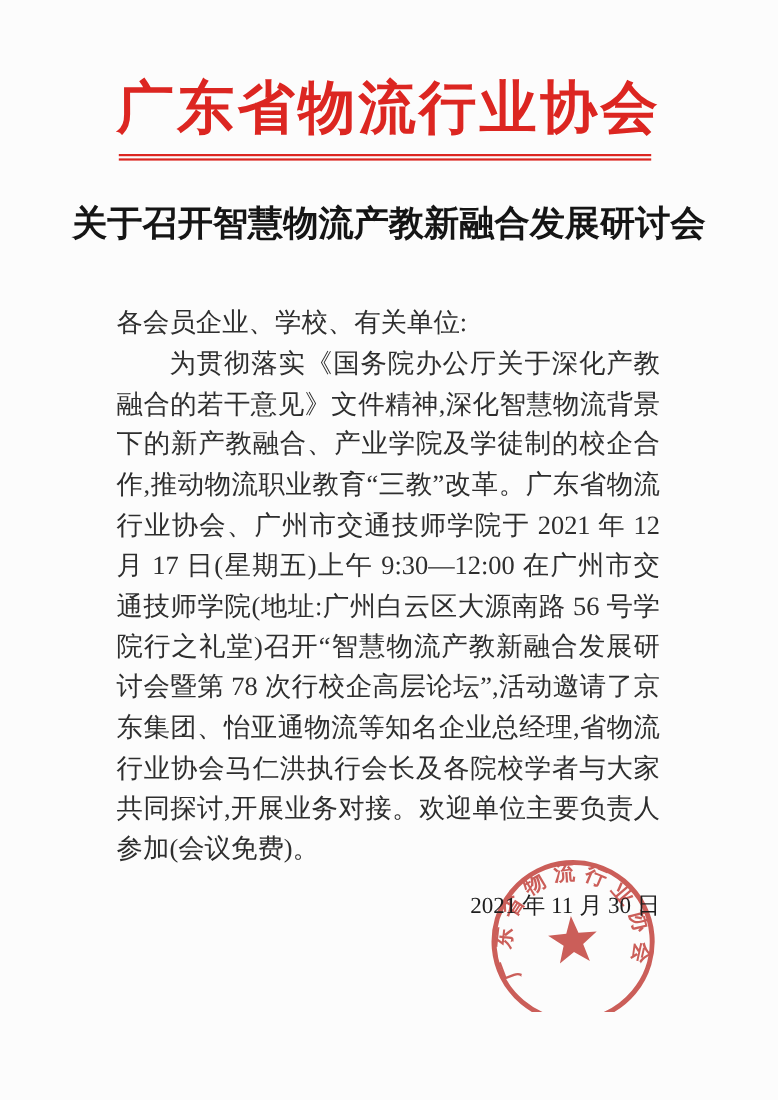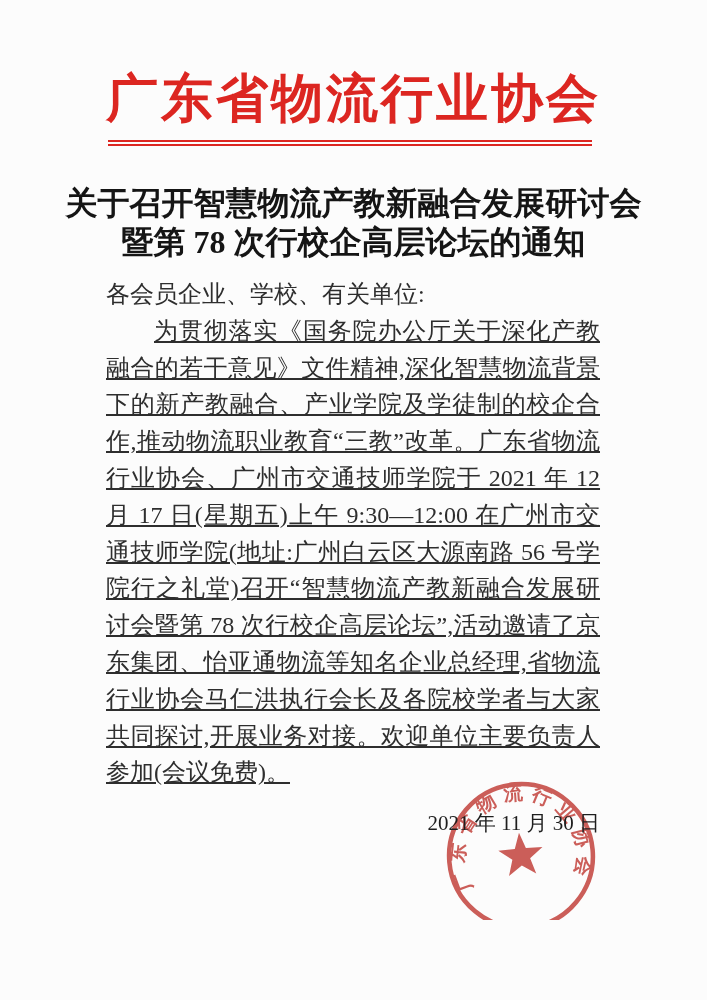--- a/index.html
+++ b/index.html
@@ -55,21 +55,21 @@
     position: absolute;
     top: 276px;
     left: 106px;
     width: 494px;
     color: var(--text-color);
     font-size: 24px;
     line-height: 36.8px;
     text-align: justify;
   }
   .doc-body p { margin: 0; }
-  .doc-body p.indent { text-indent: 2em; text-decoration: underline; }
+  .doc-body p.indent { text-indent: 2em; }
   .doc-date {
     position: absolute;
     top: 810px;
     right: 107px;
     color: #1e1e1e;
     font-size: 21px;
     line-height: 26px;
     z-index: 3;
     white-space: nowrap;
   }
@@ -97,21 +97,20 @@
 <body>
 
 <div class="page">
 
   <div class="org-header">广东省物流行业协会</div>
 
   <div class="red-rule"></div>
 
   <div class="doc-title">
     <div>关于召开智慧物流产教新融合发展研讨会</div>
-    <div>暨第 78 次行校企高层论坛的通知</div>
   </div>
 
   <div class="doc-body">
     <p class="salutation">各会员企业、学校、有关单位:</p>
     <p class="indent">为贯彻落实《国务院办公厅关于深化产教融合的若干意见》文件精神,深化智慧物流背景下的新产教融合、产业学院及学徒制的校企合作,推动物流职业教育“三教”改革。广东省物流行业协会、广州市交通技师学院于 2021 年 12 月 17 日(星期五)上午 9:30—12:00 在广州市交通技师学院(地址:广州白云区大源南路 56 号学院行之礼堂)召开“智慧物流产教新融合发展研讨会暨第 78 次行校企高层论坛”,活动邀请了京东集团、怡亚通物流等知名企业总经理,省物流行业协会马仁洪执行会长及各院校学者与大家共同探讨,开展业务对接。欢迎单位主要负责人参加(会议免费)。</p>
   </div>
 
   <div class="doc-date">2021 年 11 月 30 日</div>
 
   <svg class="seal" viewBox="0 0 160 160" xmlns="http://www.w3.org/2000/svg">

